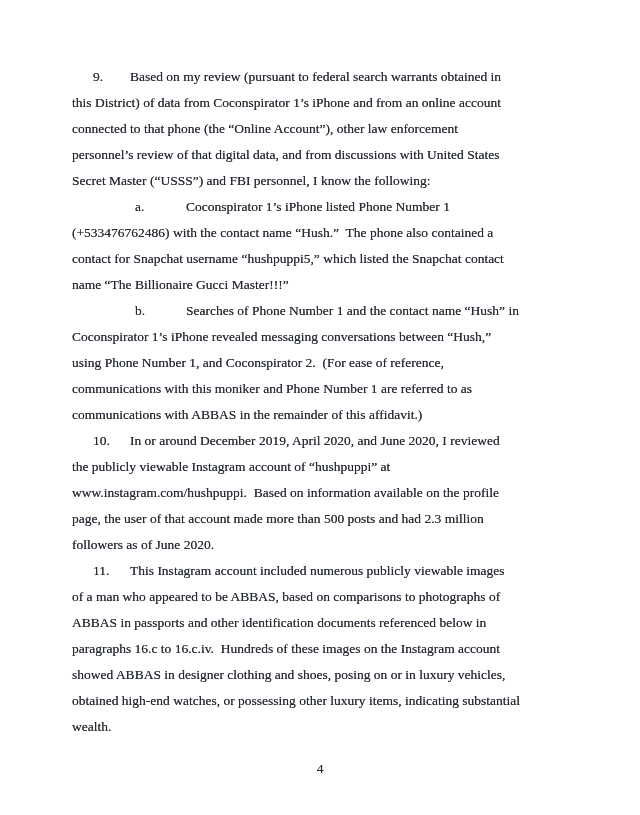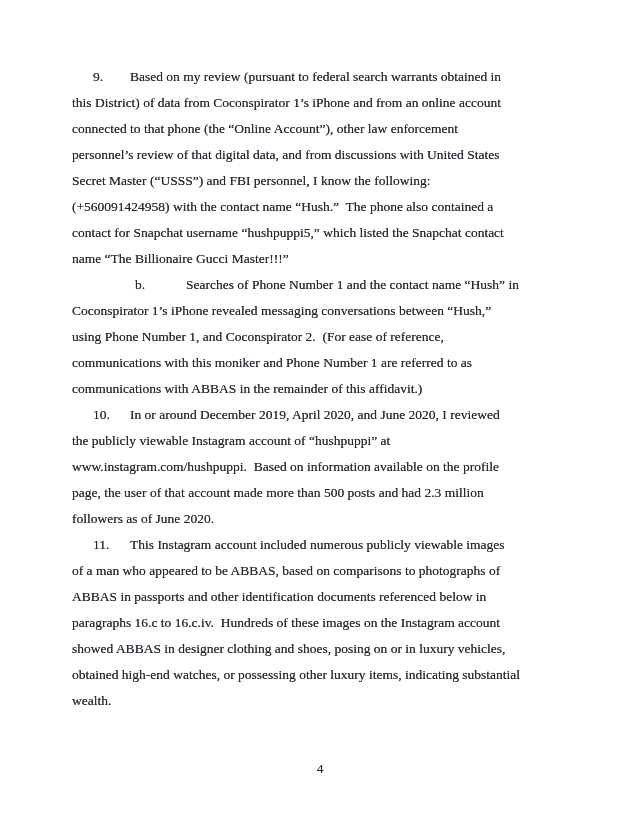--- a/index.html
+++ b/index.html
@@ -48,21 +48,22 @@
 <div class="page">
   <div class="doc-body" id="doc-body">
       <div class="par numbered">
         <div class="line first"><span class="plabel">9.</span><span>Based on my review (pursuant to federal search warrants obtained in</span></div>
         <div class="line">this District) of data from Coconspirator 1’s iPhone and from an online account</div>
         <div class="line">connected to that phone (the “Online Account”), other law enforcement</div>
         <div class="line">personnel’s review of that digital data, and from discussions with United States</div>
         <div class="line">Secret Master (“USSS”) and FBI personnel, I know the following:</div>
       </div>
       <div class="par sub">
-        <div class="line">(+560091424958) with the contact name “Hush.”  The phone also contained a</div>
+        <div class="line first"><span class="plabel">a.</span><span>Coconspirator 1’s iPhone listed Phone Number 1</span></div>
+        <div class="line">(+533476762486) with the contact name “Hush.”  The phone also contained a</div>
         <div class="line">contact for Snapchat username “hushpuppi5,” which listed the Snapchat contact</div>
         <div class="line">name “The Billionaire Gucci Master!!!”</div>
       </div>
       <div class="par sub">
         <div class="line first"><span class="plabel">b.</span><span>Searches of Phone Number 1 and the contact name “Hush” in</span></div>
         <div class="line">Coconspirator 1’s iPhone revealed messaging conversations between “Hush,”</div>
         <div class="line">using Phone Number 1, and Coconspirator 2.  (For ease of reference,</div>
         <div class="line">communications with this moniker and Phone Number 1 are referred to as</div>
         <div class="line">communications with ABBAS in the remainder of this affidavit.)</div>
       </div>

